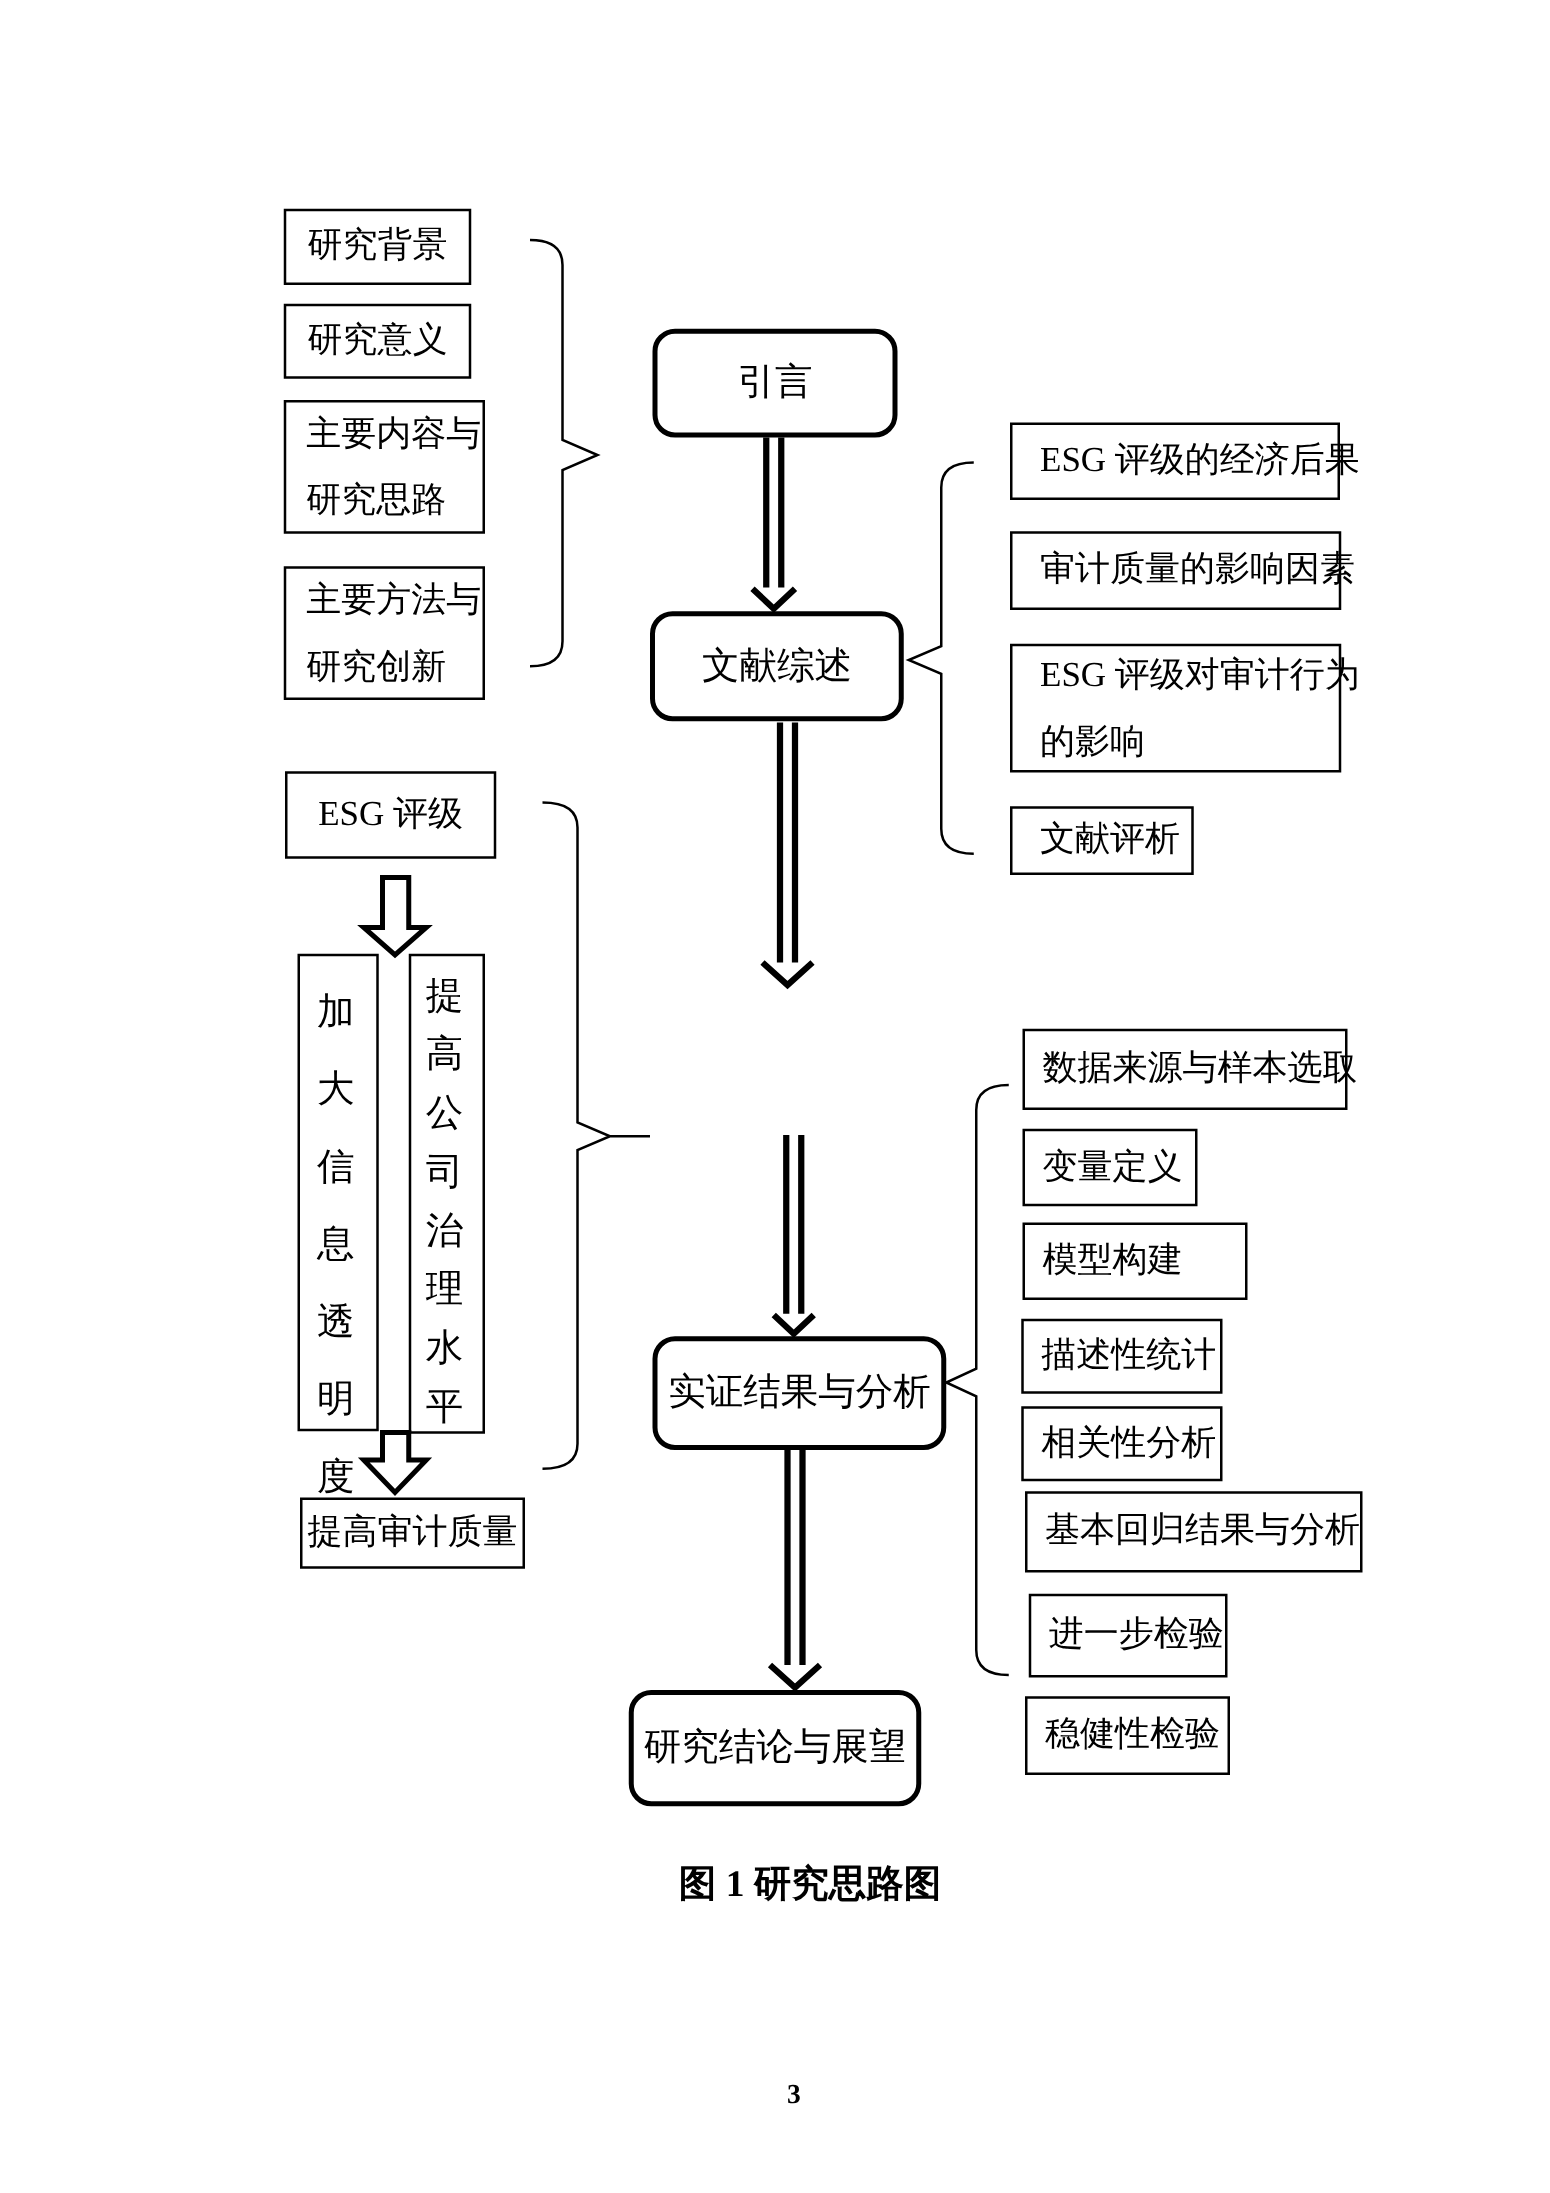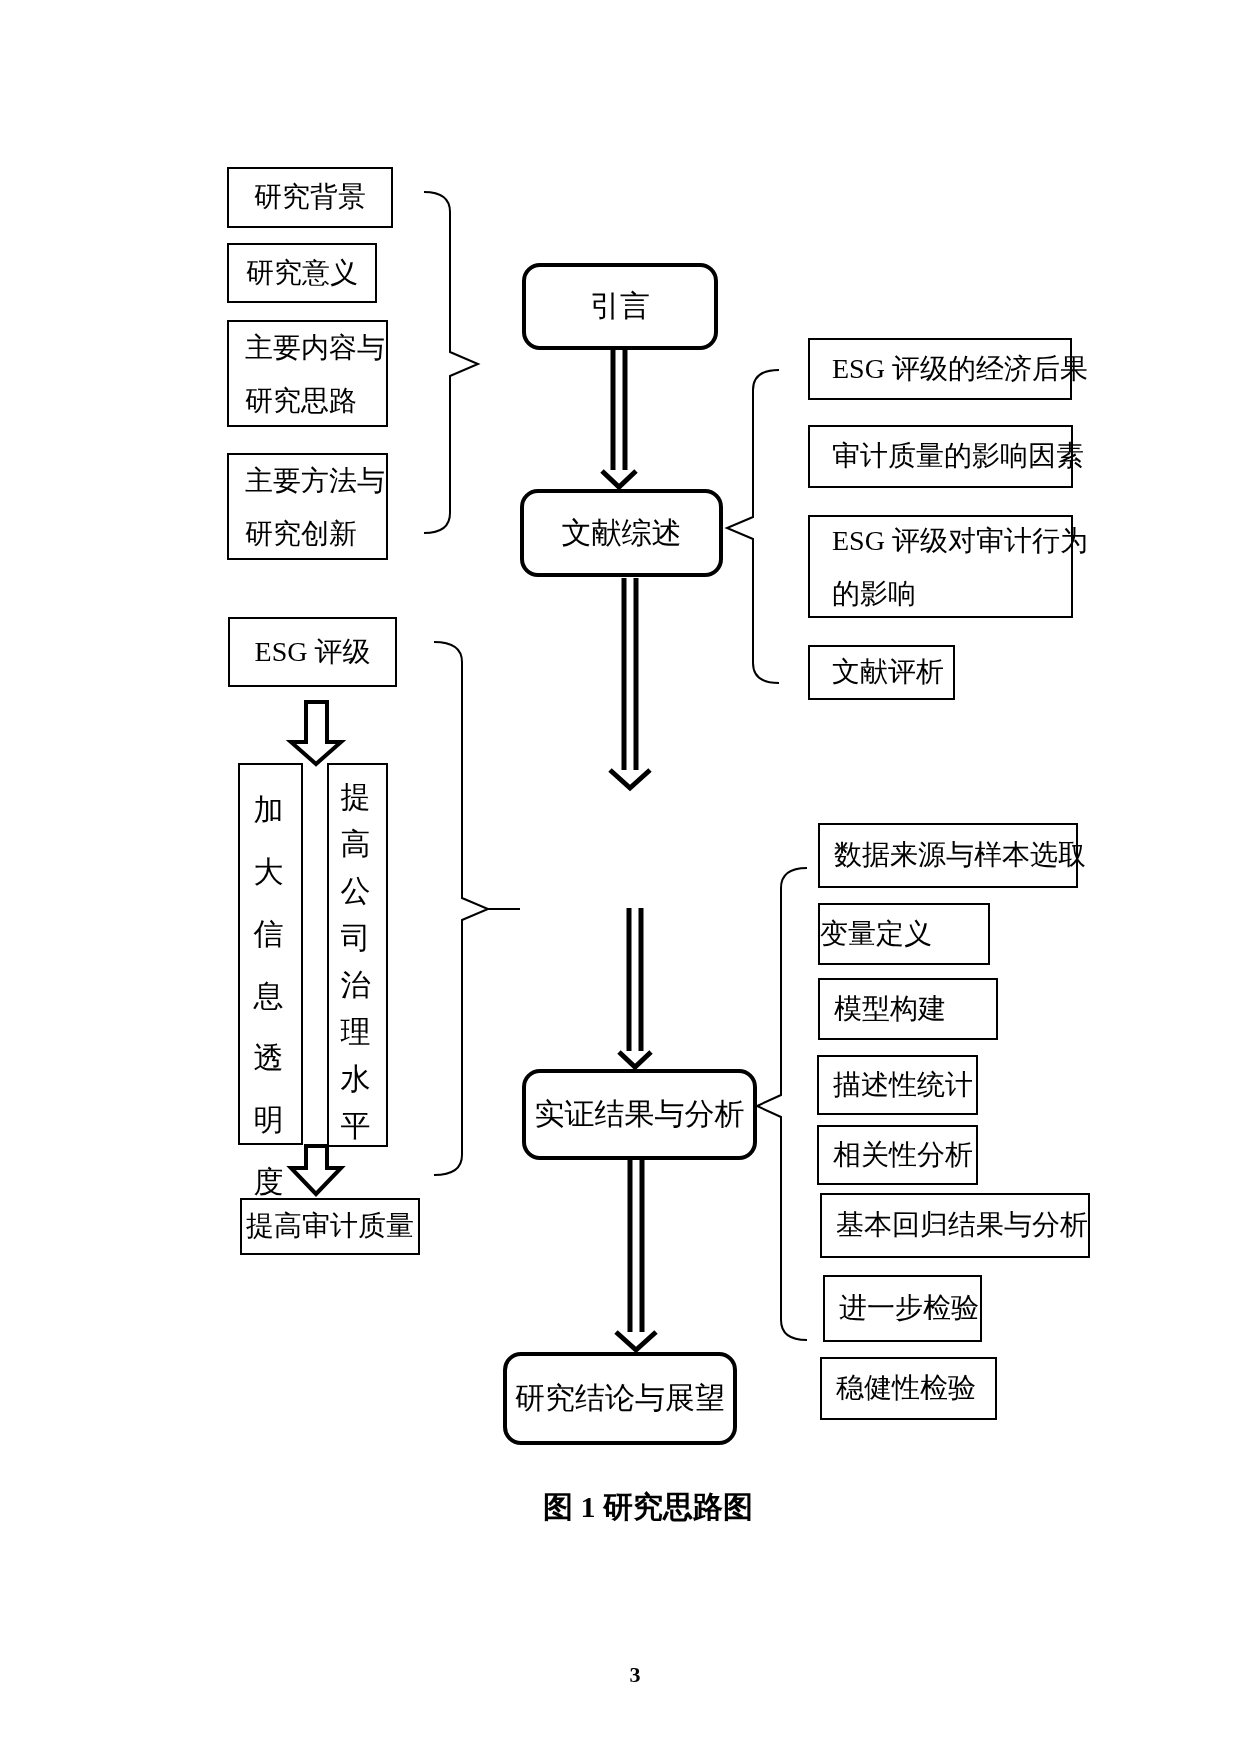--- a/index.html
+++ b/index.html
@@ -58,21 +58,21 @@
       <line x1="630" y1="1160" x2="630" y2="1332" stroke="#000" stroke-width="5"></line>
       <line x1="642" y1="1160" x2="642" y2="1332" stroke="#000" stroke-width="5"></line>
       <polyline points="616,1332 636,1350 656,1332" fill="none" stroke="#000" stroke-width="5"></polyline>
     </g>
 
     <path d="M306,702 L306,742 L291,742 L316,764 L341,742 L327,742 L327,702 Z" fill="#fff" stroke="#000" stroke-width="4"></path>
 
     <path d="M306,1146 L306,1168 L291,1168 L316,1194 L341,1168 L327,1168 L327,1146 Z" fill="#fff" stroke="#000" stroke-width="4"></path>
   </svg>
 
-  <div class="box center" style="left:227px;top:167px;width:166px;height:61px">
+  <div class="box center" style="left:227px;top:167px;width:150px;height:61px">
     <span>研究背景</span>
   </div>
   <div class="box center" style="left:227px;top:243px;width:150px;height:60px">
     <span>研究意义</span>
   </div>
   <div class="box two padded" style="left:227px;top:320px;width:161px;height:107px">
     <span>主要内容与</span>
     <span>研究思路</span>
   </div>
   <div class="box two padded" style="left:227px;top:453px;width:161px;height:107px">
@@ -116,38 +116,38 @@
     <span>ESG 评级对审计行为</span>
     <span>的影响</span>
   </div>
   <div class="box" style="left:808px;top:645px;width:147px;height:55px;padding-left:22px">
     <span>文献评析</span>
   </div>
 
   <div class="box" style="left:818px;top:823px;width:260px;height:65px;padding-left:14px">
     <span>数据来源与样本选取</span>
   </div>
-  <div class="box" style="left:818px;top:903px;width:172px;height:62px;">
+  <div class="box" style="left:818px;top:903px;width:140px;height:62px;padding-left:14px">
     <span>变量定义</span>
   </div>
   <div class="box" style="left:818px;top:978px;width:180px;height:62px;padding-left:14px">
     <span>模型构建</span>
   </div>
   <div class="box" style="left:817px;top:1055px;width:161px;height:60px;padding-left:14px">
     <span>描述性统计</span>
   </div>
   <div class="box" style="left:817px;top:1125px;width:161px;height:60px;padding-left:14px">
     <span>相关性分析</span>
   </div>
   <div class="box" style="left:820px;top:1193px;width:270px;height:65px;padding-left:14px">
     <span>基本回归结果与分析</span>
   </div>
   <div class="box" style="left:823px;top:1275px;width:159px;height:67px;padding-left:14px">
     <span>进一步检验</span>
   </div>
-  <div class="box" style="left:820px;top:1357px;width:177px;height:63px;padding-left:14px">
+  <div class="box" style="left:820px;top:1357px;width:164px;height:63px;padding-left:14px">
     <span>稳健性检验</span>
   </div>
 
   <div class="caption">图 1 研究思路图</div>
   <div class="pagenum">3</div>
 
 </div>
 
 </body></html>

